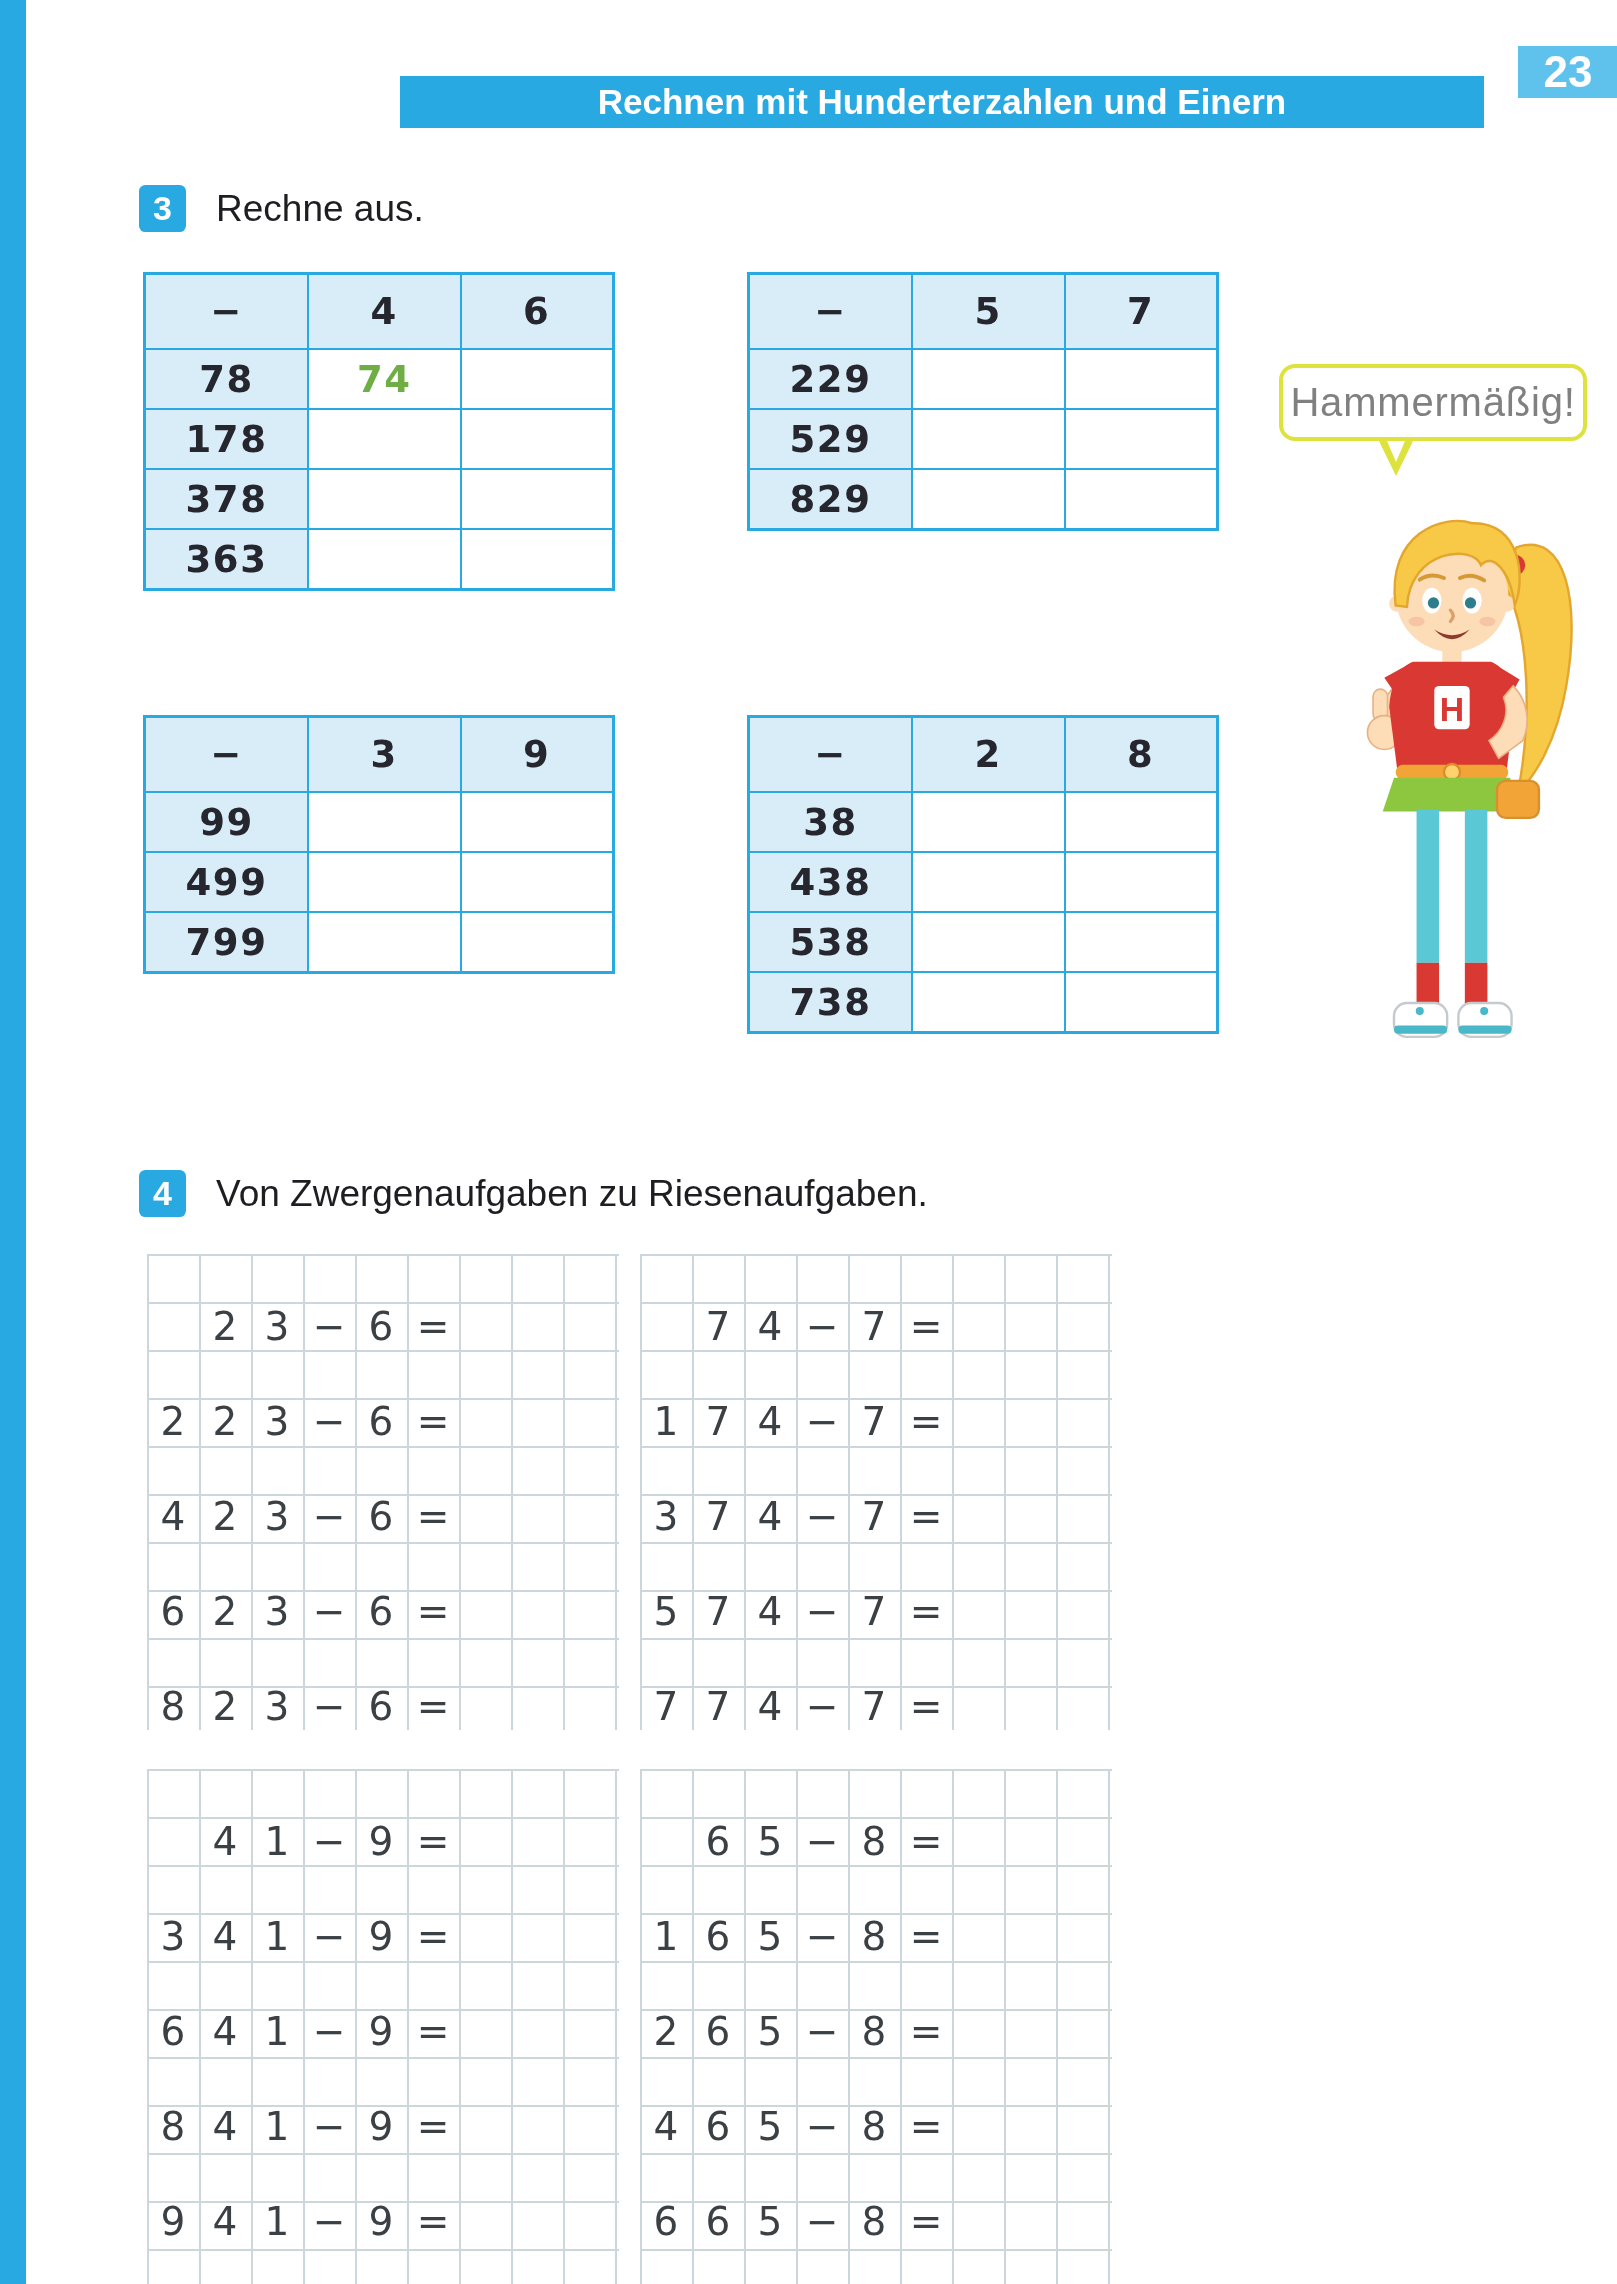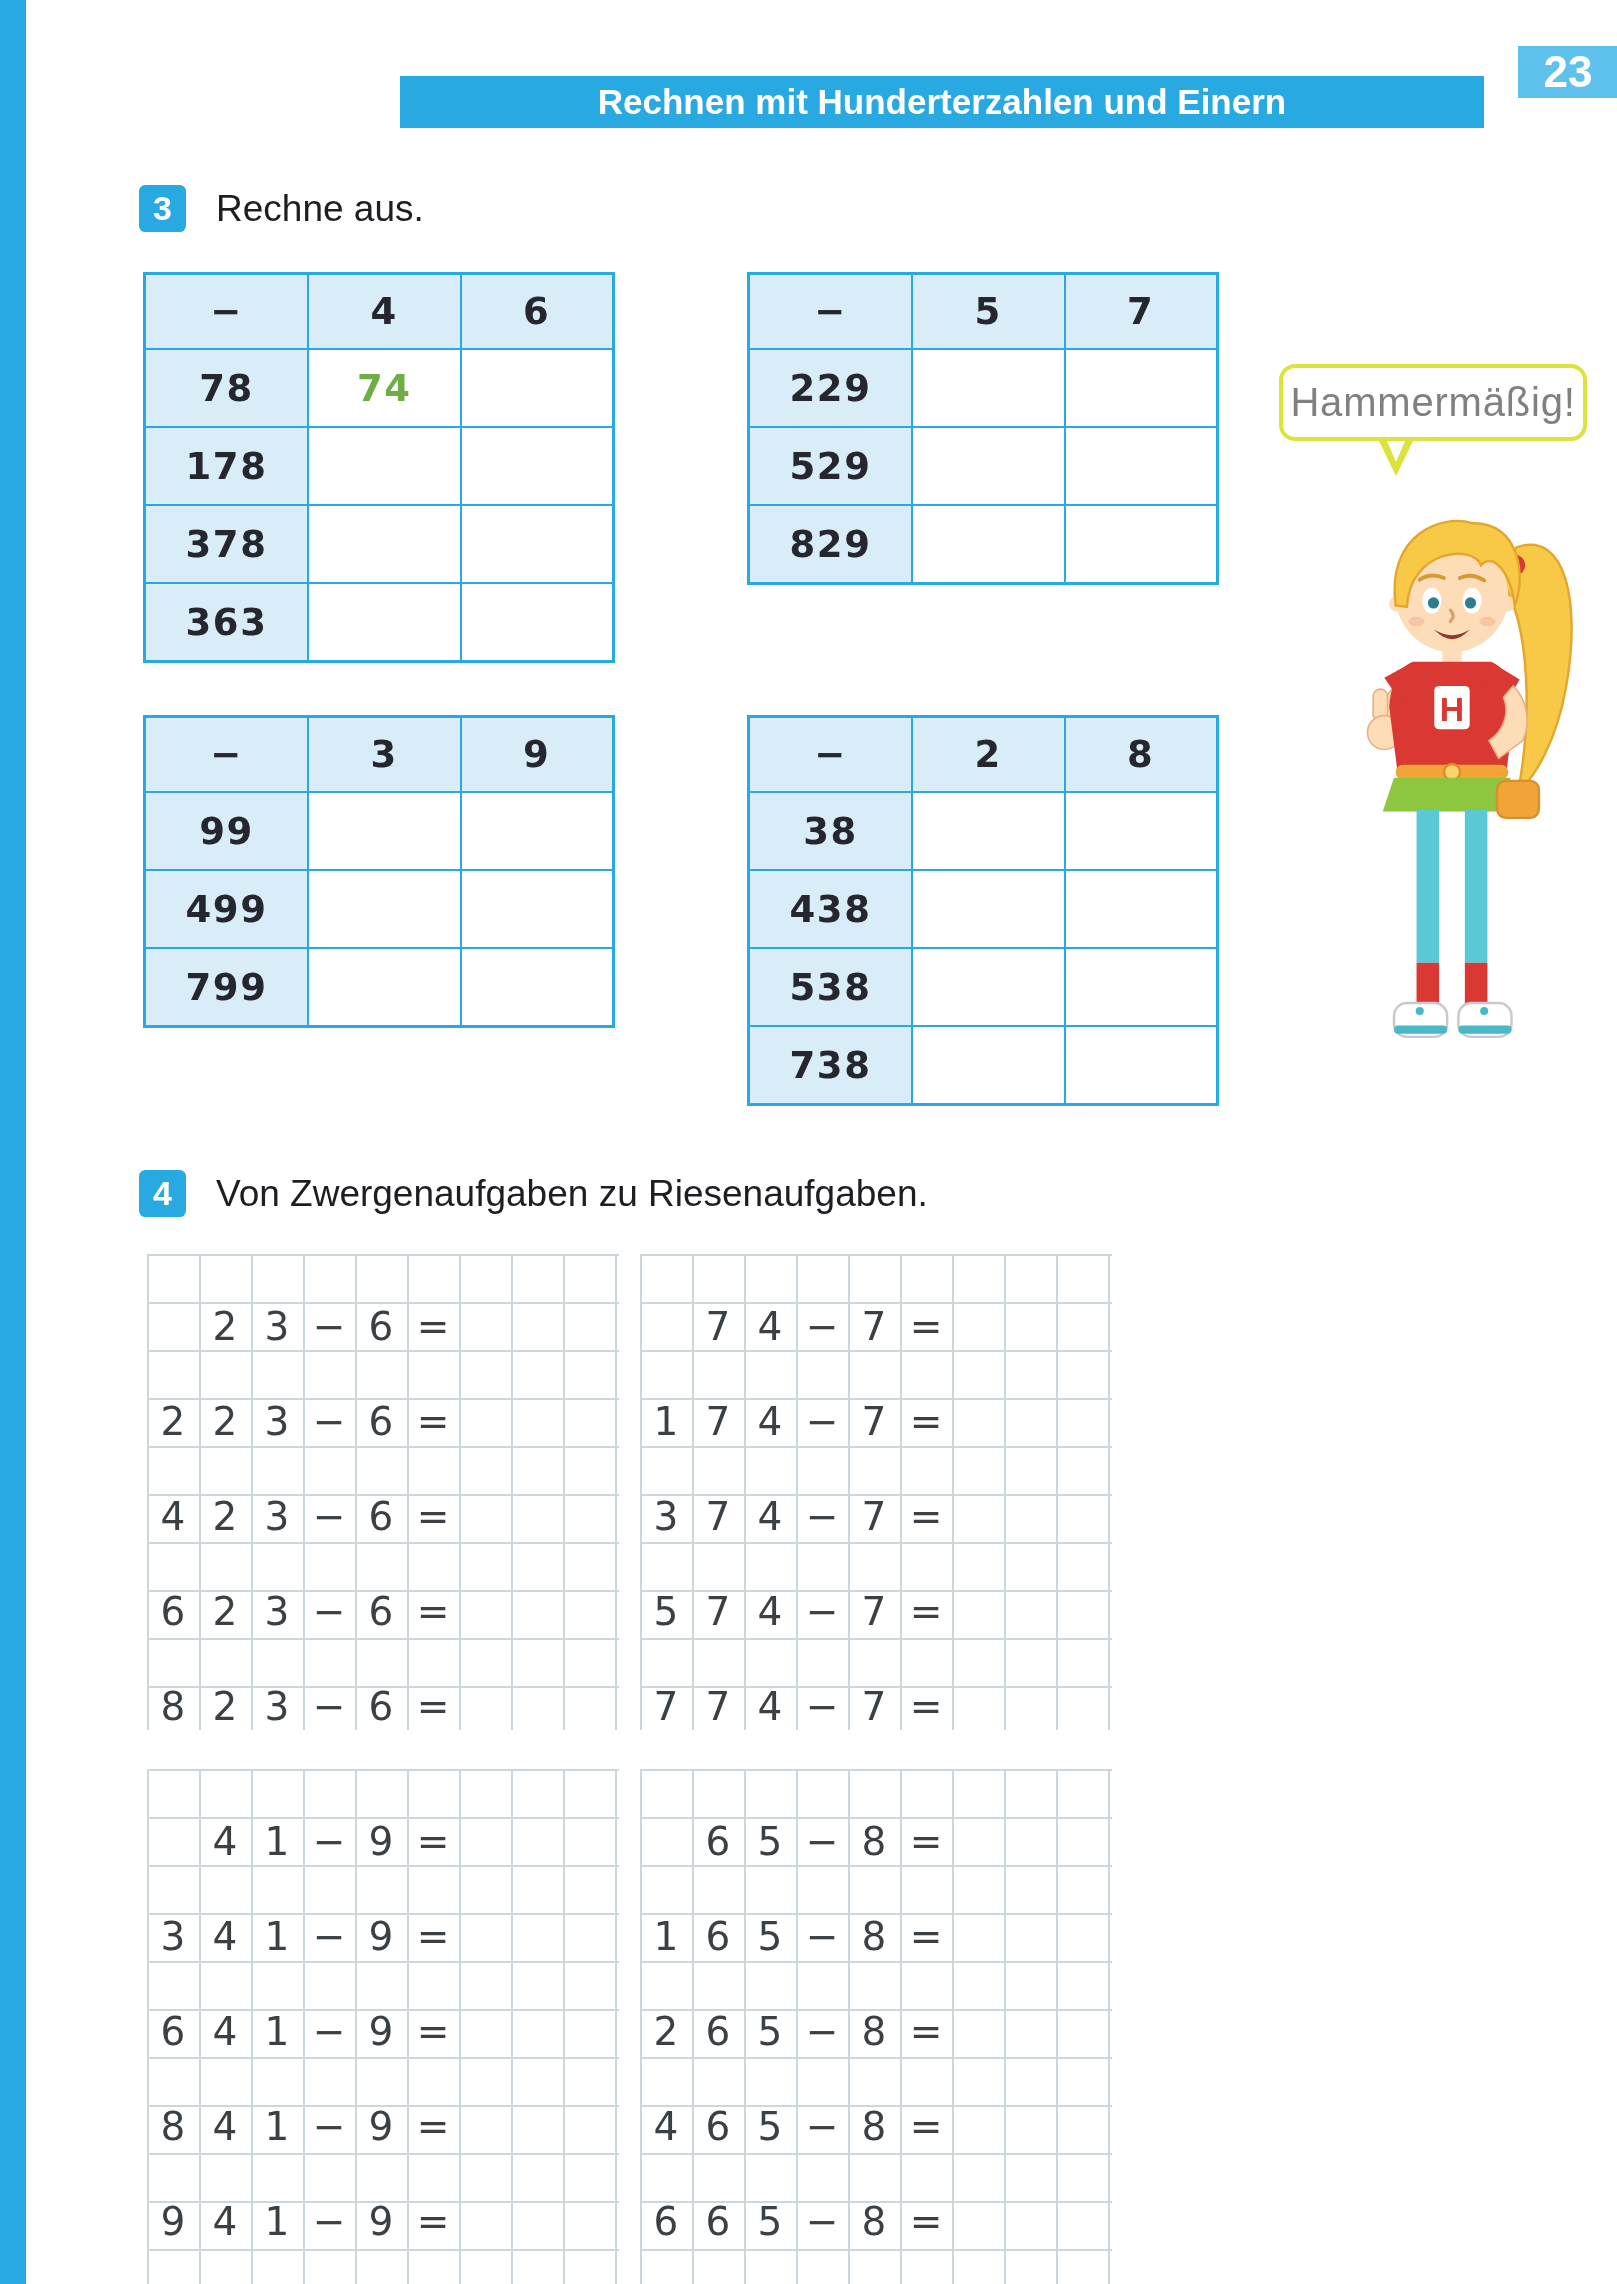--- a/index.html
+++ b/index.html
@@ -31,21 +31,21 @@
   .ex-title {
     position:absolute; left:216px; height:47px; display:flex; align-items:center;
     font-size:37px; color:#1d1d22;
   }
 
   
   .etable {
     position:absolute; width:472px; background:#fff;
     border:3.2px solid #29a9e1;
   }
-  .trow { display:flex; height:78px; }
+  .trow { display:flex; height:60px; }
   .trow.head { height:73px; }
   .trow + .trow { border-top:2.4px solid #29a9e1; }
   .tc {
     flex:1; display:flex; align-items:center; justify-content:center;
     border-left:2.4px solid #29a9e1;
     font-family:"DejaVu Sans", sans-serif;
     font-weight:bold; font-size:37px; color:#26262e; letter-spacing:1.6px;
   }
   .tc.first { flex:0 0 161px; border-left:none; }
   .bgc { background:#d9edf9; }

